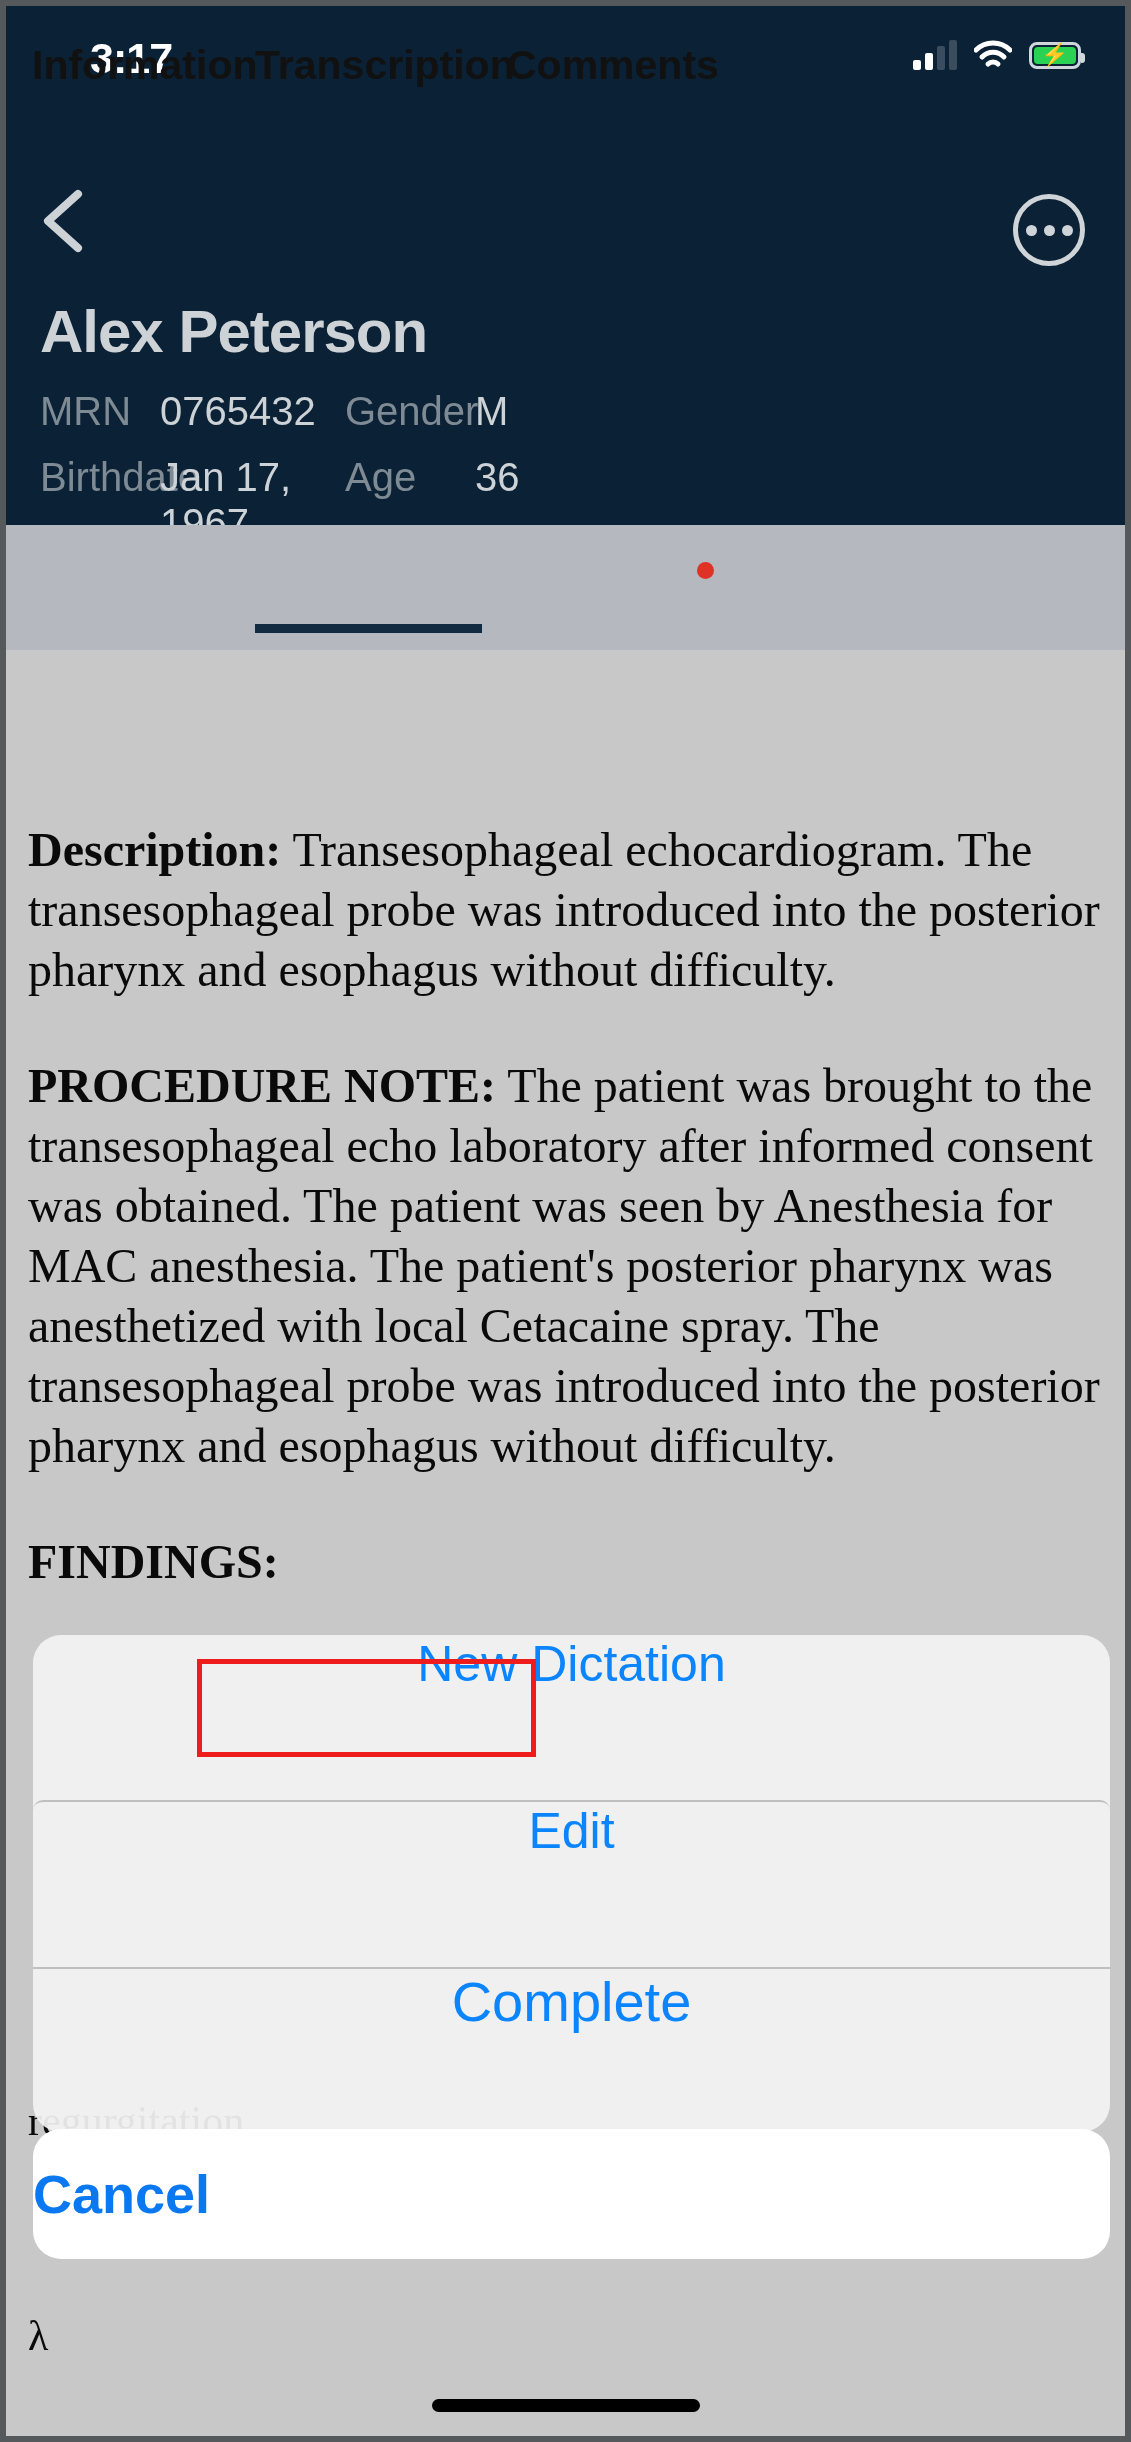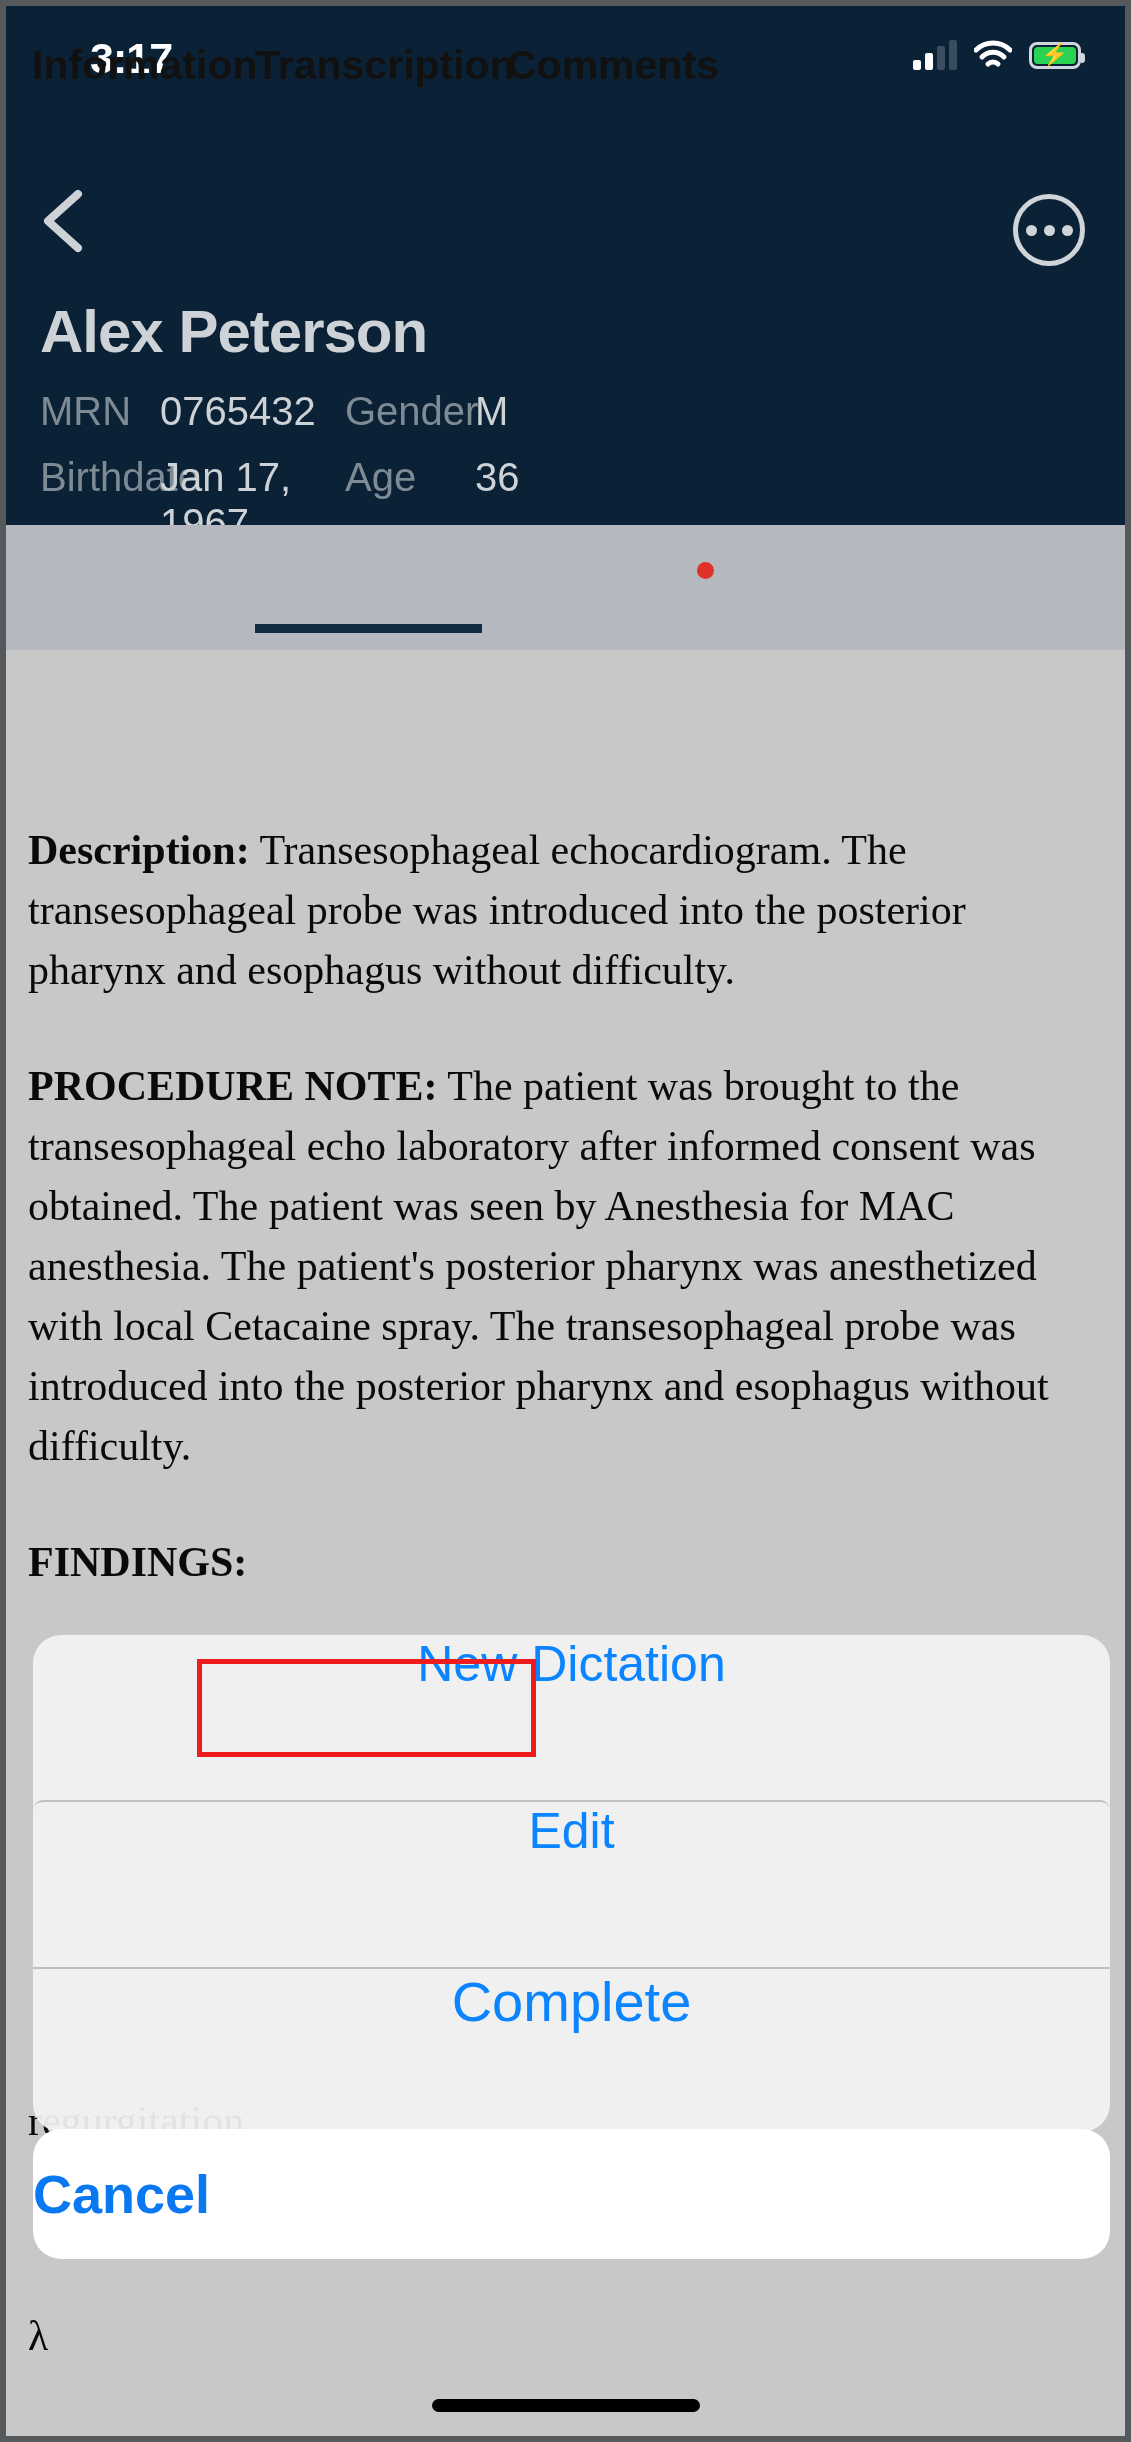--- a/index.html
+++ b/index.html
@@ -187,21 +187,21 @@
     height: 1798px;
     background: #c8c8c8;
     overflow: hidden;
   }
   .doc {
     position: absolute;
     left: 22px; top: 170px;
     width: 1085px;
     color: #0a0a0a;
     font-family: "Liberation Serif", serif;
-    font-size: 42px;
+    font-size: 48px;
     line-height: 60px;
   }
   .doc p { margin: 0 0 56px 0; }
   .doc b { font-weight: bold; }
 
   
   .sheet {
     position: absolute;
     left: 27px; top: 1629px;
     width: 1077px;

